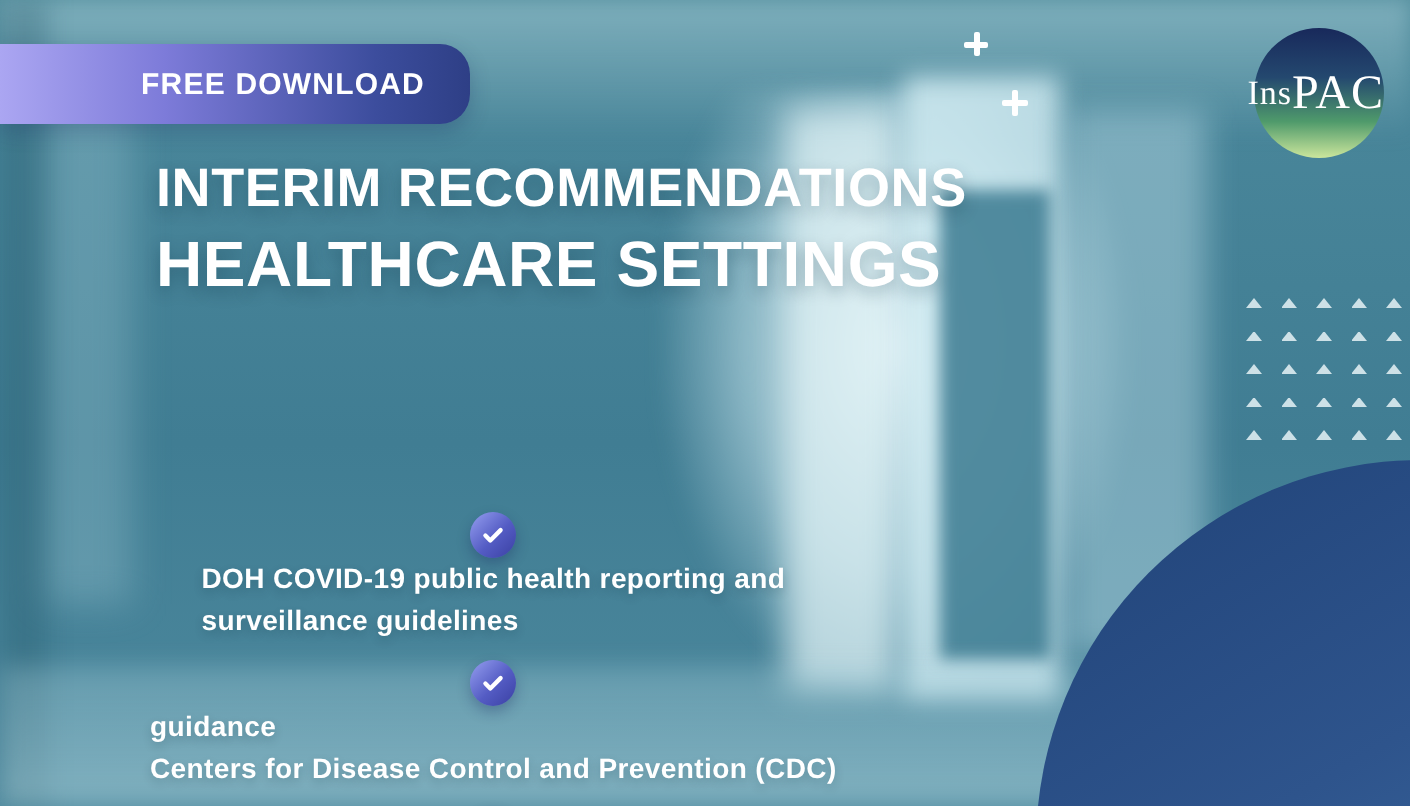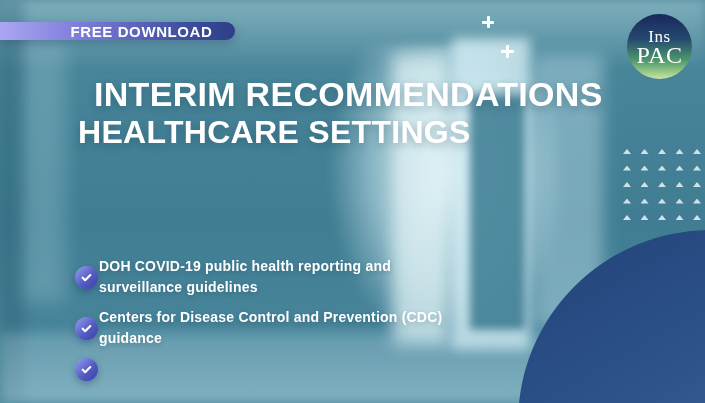--- a/index.html
+++ b/index.html
@@ -26,54 +26,54 @@
                background:linear-gradient(180deg,rgba(178,216,226,.28),rgba(192,226,233,.45)); filter:blur(6px); }
 
   
   .deco-circle {
     position:absolute; left:518px; top:230px; width:385px; height:385px; border-radius:50%;
     background:linear-gradient(150deg,#23467c 8%,#2e548c 40%,#4173a8 85%);
   }
 
   
   .badge {
-    position:absolute; left:0; top:22px; width:235px; height:18px;
+    position:absolute; left:0; top:22px; width:235px; height:40px;
     border-radius:0 15px 15px 0;
     background:linear-gradient(90deg,#aba6f2 0%,#7d7bd9 35%,#3c4d9d 80%,#2e3f86 100%);
     box-shadow:0 4px 10px rgba(20,40,90,.25);
     display:flex; align-items:center; justify-content:center; padding-left:48px; box-sizing:border-box;
     cursor:pointer;
     text-align:right;
   }
   .badge span { color:#fff; font-size:15px; font-weight:bold; letter-spacing:.6px; }
 
   
   .logo {
     position:absolute; left:627px; top:14px; width:65px; height:65px; border-radius:50%;
     background:linear-gradient(180deg,#18295b 0%,#24486f 38%,#4f9a6b 72%,#cbe69c 100%);
-    display:flex; flex-direction:column; align-items:center; justify-content:center;
+    display:flex; align-items:center; justify-content:flex-end;
     font-family:"Liberation Serif", serif; color:#fff;
   }
   .logo .l1 { font-size:17px; line-height:16px; letter-spacing:.5px; }
   .logo .l2 { font-size:24px; line-height:20px; letter-spacing:.5px; }
 
   
   .title {
     position:absolute; left:78px; top:79px; margin:0; color:#fff;
     text-shadow:0 3px 8px rgba(8,40,56,.28);
   }
-  .title .t-line { display:block; font-size:34px; line-height:30px; font-weight:bold; letter-spacing:.3px;margin-left:16px; }
+  .title .t-line { display:block; font-size:27px; line-height:30px; font-weight:bold; letter-spacing:.3px; }
   .title .t-big  { display:block; font-size:32px; line-height:40px; font-weight:bold; letter-spacing:.3px; margin-top:3px; }
 
   
   .bullets {
     position:absolute; left:75px; top:256px; margin:0; padding:0; list-style:none;
     display:flex; flex-direction:column; row-gap:9px;
   }
-  .bullets li { display:flex; align-items:center; column-gap:1px; }
+  .bullets li { display:flex; align-items:center; column-gap:25px;flex-direction:column; }
   .check {
     flex:0 0 auto; width:23px; height:23px; border-radius:50%;
     background:linear-gradient(135deg,#8a93e8 10%,#545cc4 55%,#3d43a6 95%);
     display:flex; align-items:center; justify-content:center;
     box-shadow:0 3px 7px rgba(20,30,90,.3);
   }
   .b-text {
     color:#fff; font-size:14px; line-height:21px; font-weight:bold; letter-spacing:.2px;
     text-shadow:0 2px 5px rgba(8,40,56,.22);
   }
@@ -175,22 +175,22 @@
         <span>surveillance guidelines</span>
       </span>
     </li>
     <li>
       <span class="check">
         <svg width="13" height="13" viewBox="0 0 24 24" fill="none">
             <path d="M5 12.5l4.5 4.5L19 7.5" stroke="#fff" stroke-width="4" stroke-linecap="round" stroke-linejoin="round"></path>
           </svg>
       </span>
       <span class="b-text">
+        <span>guidance</span>
         <span>Centers for Disease Control and Prevention (CDC)</span>
-        <span>guidance</span>
       </span>
     </li>
     <li>
       <span class="check">
         <svg width="13" height="13" viewBox="0 0 24 24" fill="none">
             <path d="M5 12.5l4.5 4.5L19 7.5" stroke="#fff" stroke-width="4" stroke-linecap="round" stroke-linejoin="round"></path>
           </svg>
       </span>
     </li>
   </ul>

